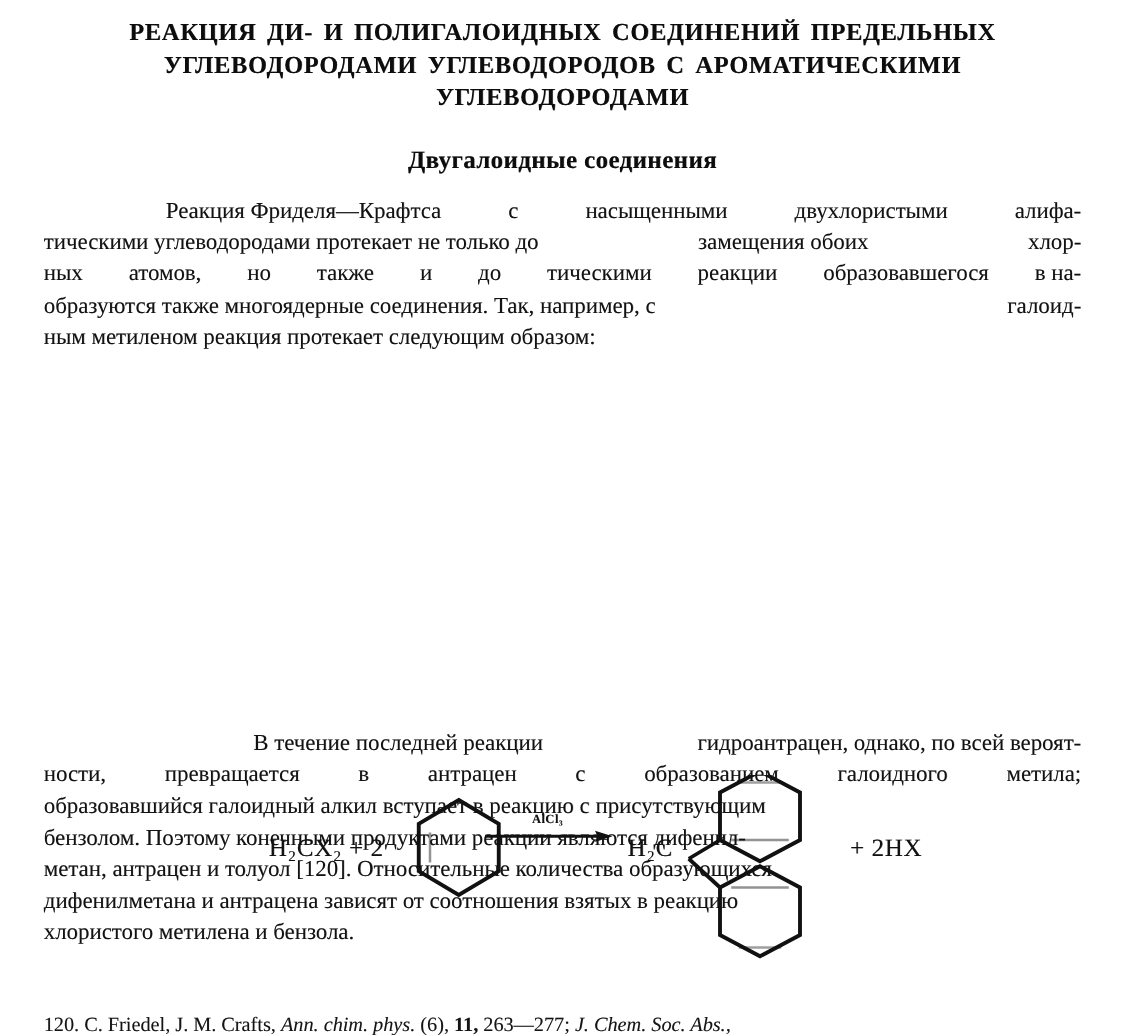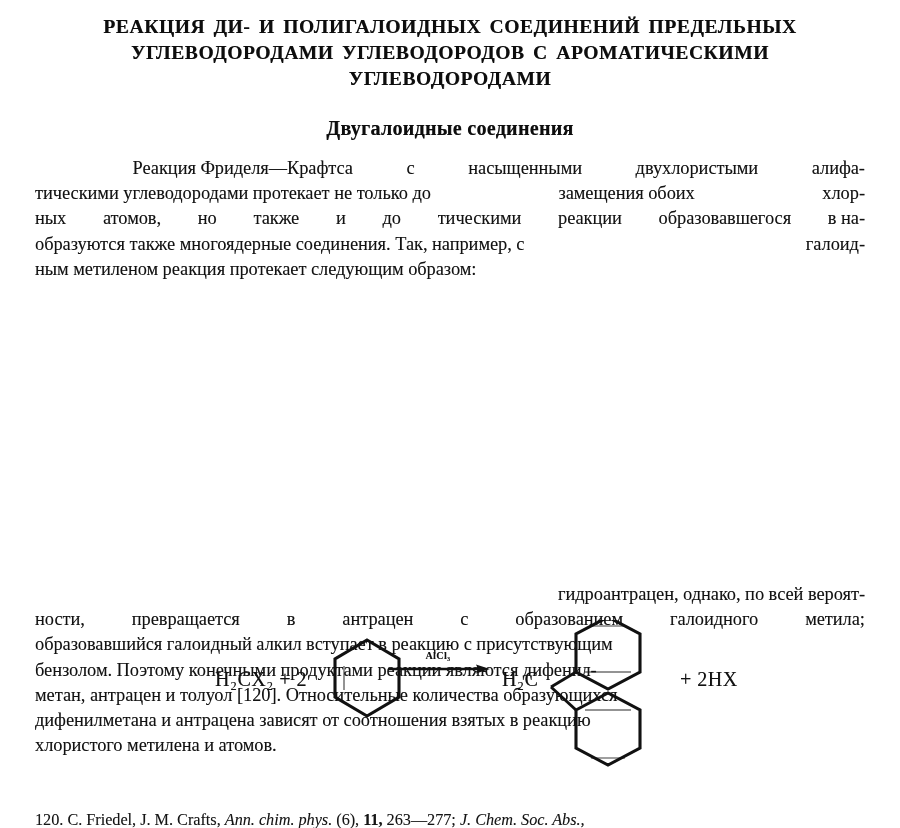--- a/index.html
+++ b/index.html
@@ -233,20 +233,21 @@
     
     
 
     
     
   </div>
 
   <div class="body-text para-2" style="margin-top:18px;">
     <div class="line j">
       <span class="indent"></span>
+      <span>В течение последней реакции</span>
       <span>гидроантрацен, однако, по всей вероят-</span>
     </div>
     <div class="line j">
       <span>ности,</span>
       <span>превращается</span>
       <span>в</span>
       <span>антрацен</span>
       <span>с</span>
       <span>образованием</span>
       <span>галоидного</span>
@@ -258,21 +259,21 @@
     <div class="line">
       <span>бензолом. Поэтому конечными продуктами реакции являются дифенил-</span>
     </div>
     <div class="line">
       <span>метан, антрацен и толуол [120]. Относительные количества образующихся</span>
     </div>
     <div class="line">
       <span>дифенилметана и антрацена зависят от соотношения взятых в реакцию</span>
     </div>
     <div class="line">
-      <span>хлористого метилена и атомов.</span>
+      <span>хлористого метилена и бензола.</span>
     </div>
   </div>
 
   <div class="footnote-wrap">
     <div class="footnote">
       <span>120.</span>
       <span>C. Friedel,  J. M. Crafts,</span>
       <span class="it">Ann. chim. phys.</span>
       <span>(6),</span>
       <span class="bd">11,</span>

